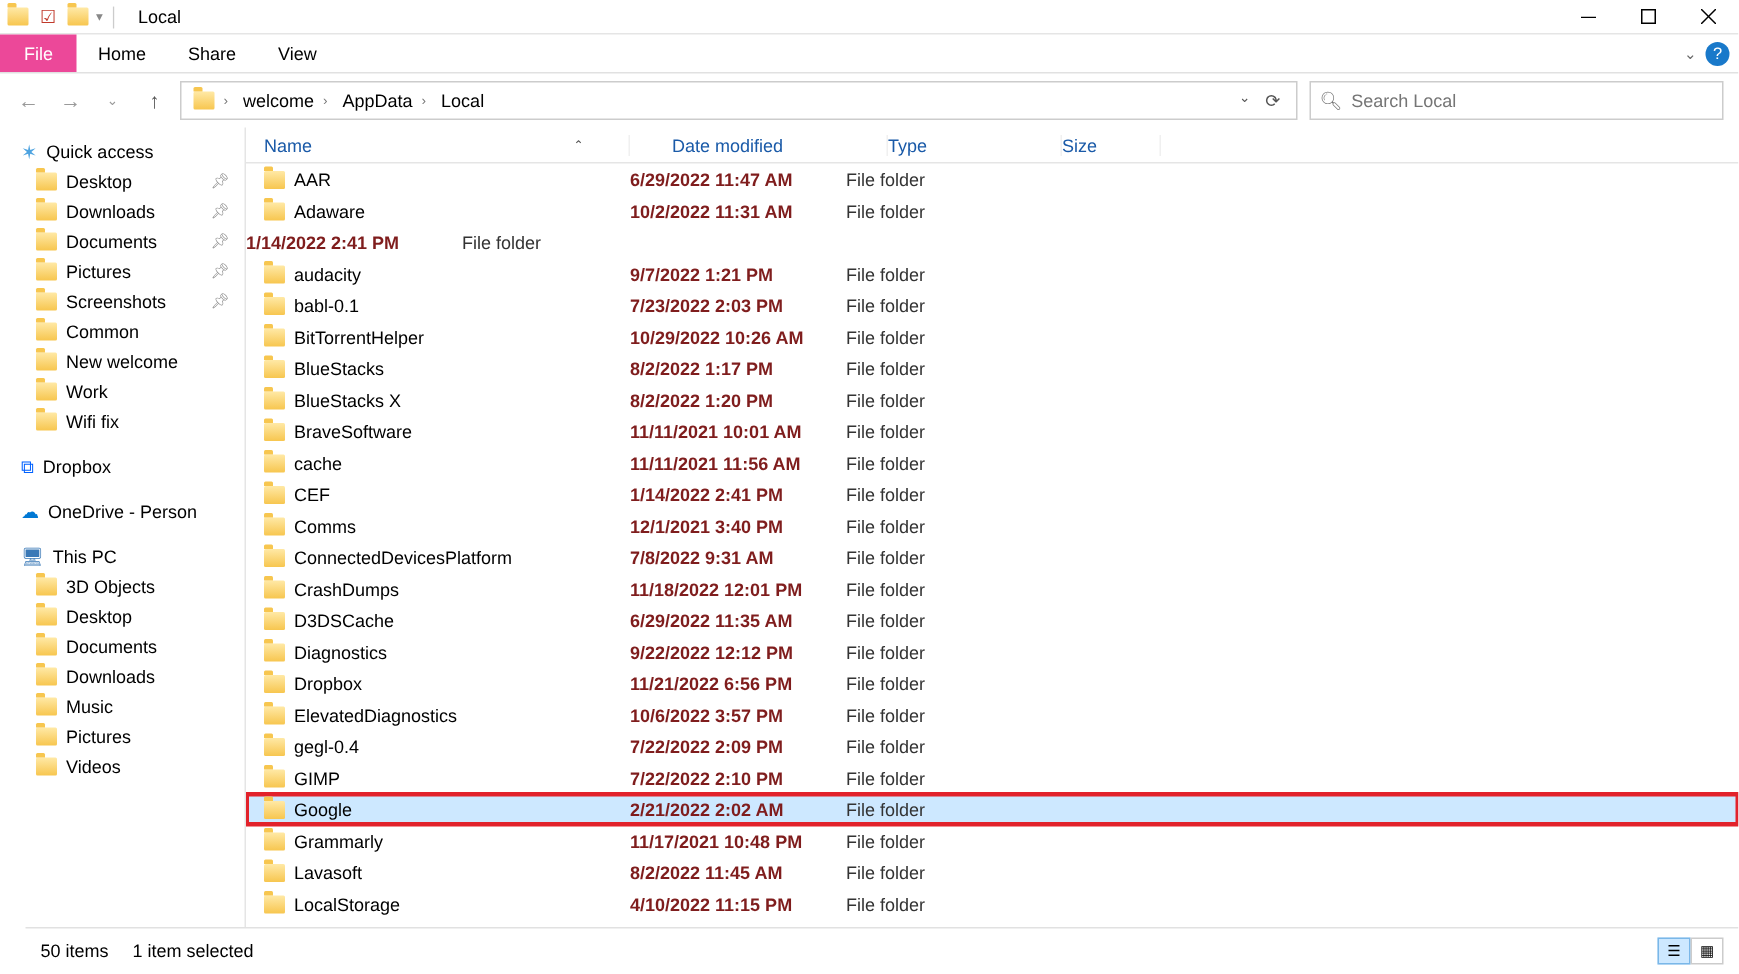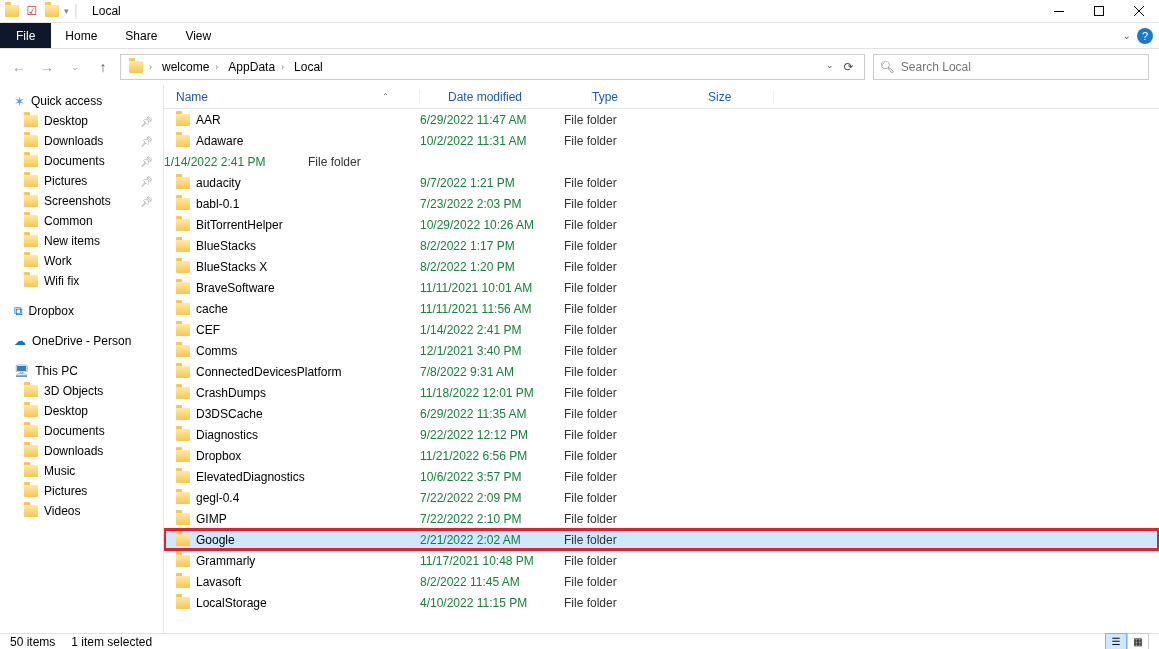--- a/index.html
+++ b/index.html
@@ -8,21 +8,21 @@
 
 .title-bar { height: 23px; display: flex; align-items: center; background: #fff; border-bottom: 1px solid #e5e5e5;}
 .tb-left { display: flex; align-items: center; gap: 4px; padding-left: 4px; }
 .tb-icon { width: 16px; height: 16px; display: inline-flex; align-items: center; justify-content: center; }
 .tb-title { margin-left: 8px; }
 .tb-right { margin-left: auto; display: flex; }
 .win-btn { width: 40px; height: 23px; display: flex; align-items: center; justify-content: center; }
 
 
 .ribbon { height: 26px; display: flex; align-items: stretch; border-bottom: 1px solid #e1e1e1; }
-.file-tab { background: #0f172a; color: #fff; padding: 0 16px; display: flex; align-items: center; }
+.file-tab { background: #ec4899; color: #fff; padding: 0 16px; display: flex; align-items: center; }
 .r-tab { padding: 0 14px; display: flex; align-items: center; color: #000; }
 .r-right { margin-left: auto; display: flex; align-items: center; padding-right: 6px; gap:6px;}
 .help-circle { width:16px; height:16px; border-radius:50%; background:#1979ca; color:#fff; display:flex; align-items:center; justify-content:center; font-size:11px;}
 
 
 .nav-row { height: 36px; display: flex; align-items: center; gap: 8px; padding: 0 10px; border-bottom: 1px solid #fff;}
 .nav-arrows { display: flex; align-items: center; gap: 10px; }
 .nav-btn { color: #9a9a9a; font-size: 14px; width:18px; text-align:center;}
 .nav-btn.enabled { color:#555;}
 .addr-bar { flex: 2.8; height: 26px; border: 1px solid #ccc; display: flex; align-items: center; padding: 0 4px; }
@@ -46,26 +46,26 @@
 .col-date { width:144px;margin-left:28px; }
 .col-type { width:116px; }
 .col-size { width:66px; }
 .cols > div { border-right:1px solid #f0f0f0;}
 .sort-ind { margin-left:auto; margin-right:30px; color:#555; font-size:8px;}
 
 .rows { flex:1; overflow-y:scroll; }
 .row { display:flex; align-items:center; height:21px; }
 .row.highlighted { outline: 3px solid #e2222b; outline-offset:-2px; background:#cde8ff;}
 .cell-name { width:256px; padding-left:12px; display:flex; align-items:center; gap:6px;}
-.cell-date { width:144px; color:#15803d;}
+.cell-date { width:144px; color:#7f1d1d;font-weight:bold;}
 .cell-type { width:116px; color:#333;}
 .cell-size { width:66px; text-align:right;}
 
 
-.status { height:16px; border-top:1px solid #e1e1e1; display:flex; align-items:center; padding:0 10px; gap:16px; font-size:12px;}
+.status { height:31px; border-top:1px solid #e1e1e1; display:flex; align-items:center; padding:0 10px; gap:16px; font-size:12px;margin-left:17px;}
 .status-right { margin-left:auto; display:flex; gap:0;}
 .view-btn { width:22px; height:18px; border:1px solid #ccc; display:flex; align-items:center; justify-content:center; font-size:10px;}
 .view-btn.active { background:#cde8ff; border-color:#7ab7e8;}
 
 .folder-ico { width:14px; height:12px; background:linear-gradient(#ffe9a6,#f7c64f); border-radius:1px; position:relative;}
 .folder-ico:before { content:''; position:absolute; top:-3px; left:0; width:6px; height:3px; background:#f7c64f; border-radius:1px 1px 0 0;}
 .qa-star { color:#4da3e0; font-size:13px;}
 </style>
 </head>
 <body>
@@ -179,21 +179,21 @@
           <span class="folder-ico"></span>
           <span>Screenshots</span>
           <span class="pin">📌︎</span>
         </div>
         <div class="side-item">
           <span class="folder-ico"></span>
           <span>Common</span>
         </div>
         <div class="side-item">
           <span class="folder-ico"></span>
-          <span>New items</span>
+          <span>New welcome</span>
         </div>
         <div class="side-item">
           <span class="folder-ico"></span>
           <span>Work</span>
         </div>
         <div class="side-item">
           <span class="folder-ico"></span>
           <span>Wifi fix</span>
         </div>
       </div>

